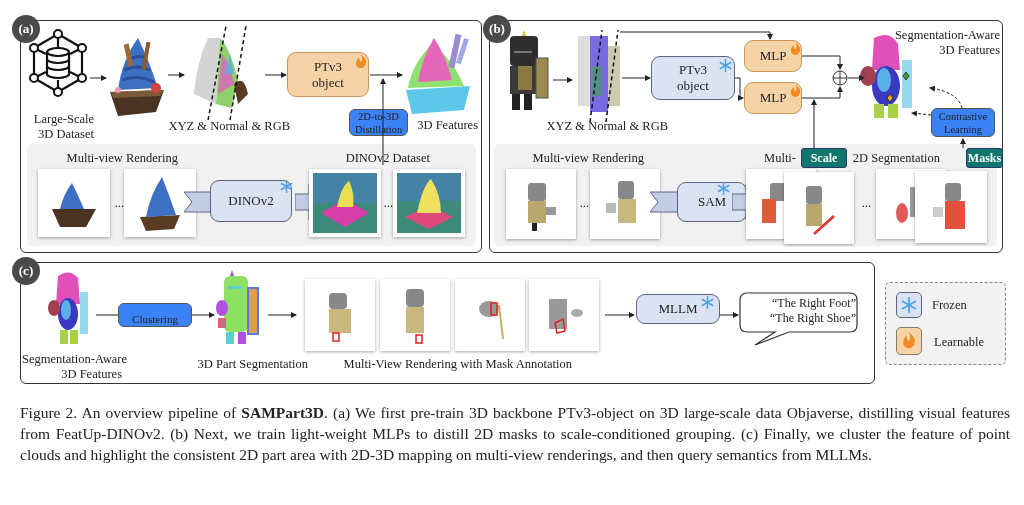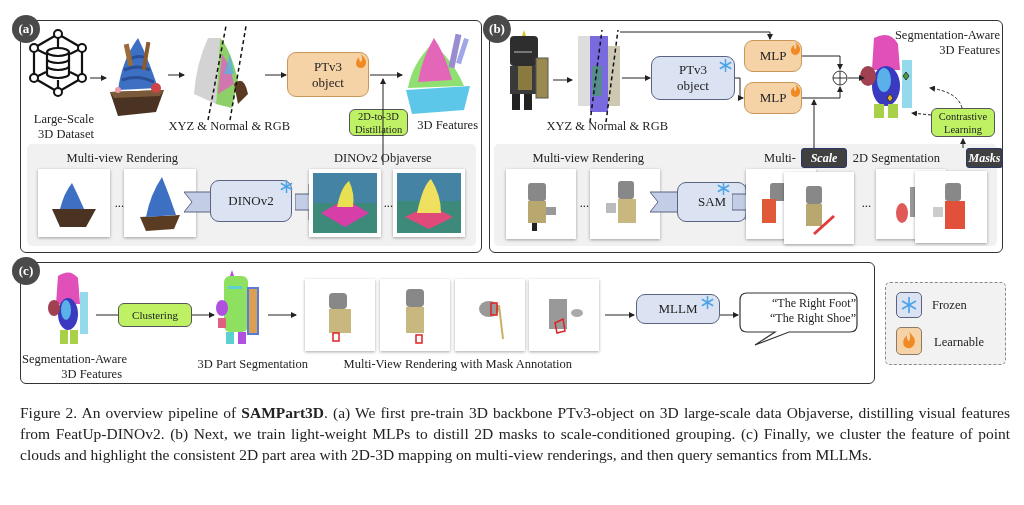--- a/index.html
+++ b/index.html
@@ -9,24 +9,24 @@
   .abs { position: absolute; }
   .panel { position: absolute; border: 1.5px solid #333; border-radius: 6px; background: #fff; }
   .inner { position: absolute; background: #f1f1f1; border-radius: 5px; }
   .badge { position: absolute; width: 28px; height: 28px; border-radius: 50%; background: #4a4a4a;
            color: #fff; font-weight: bold; font-size: 13px; display: flex; align-items: center; justify-content: center; }
   .lbl { position: absolute; font-size: 12.5px; text-align: right; line-height: 15px; white-space: nowrap; }
   .box { position: absolute; border-radius: 9px; display: flex; align-items: center; justify-content: center;
          text-align: center; font-size: 13px; line-height: 16px; }
   .orange { background: #f6d3a6; border: 1.5px solid #c89659; }
   .blue { background: #dbe3f3; border: 1.5px solid #5a6480; }
-  .white-box { background: #bef264; border: 1.2px solid #555; border-radius: 6px; font-size: 10.5px; line-height: 13px; }
+  .white-box { background: #3b82f6; border: 1.2px solid #555; border-radius: 6px; font-size: 10.5px; line-height: 13px; }
   .thumb { position: absolute; background: #fff; box-shadow: 0 1px 3px rgba(0,0,0,0.35); }
-  .tag { position: absolute; background: #404040; color: #fff; font-weight: bold; font-size: 12px;
-         border-radius: 3px; display: flex; align-items: center; justify-content: center; border: 1px solid #2a3766; font-style: italic; }
+  .tag { position: absolute; background: #0f766e; color: #fff; font-weight: bold; font-size: 12px;
+         border-radius: 3px; display: flex; align-items: center; justify-content: center; border: 1px solid #2a3766; }
   .icon { position: absolute; }
   .caption { position: absolute; left: 20px; top: 402px; width: 990px; font-size: 15.5px; line-height: 21px; text-align: justify; }
   .caption b { font-weight: bold; }
   svg.overlay { position: absolute; left: 0; top: 0; pointer-events: none; }
 </style>
 </head>
 <body>
 
 <div class="panel" style="left:20px;top:20px;width:462px;height:233px;"></div>
 <div class="inner" style="left:27px;top:144px;width:449px;height:102px;"></div>
@@ -131,21 +131,21 @@
 <svg class="icon" style="left:280px;top:180px;" width="13" height="13" viewBox="0 0 14 14">
     <g stroke="#4aa3e8" stroke-width="1.6">
       <line x1="7" y1="0" x2="7" y2="14"></line>
       <line x1="0.9" y1="3.5" x2="13.1" y2="10.5"></line>
       <line x1="0.9" y1="10.5" x2="13.1" y2="3.5"></line>
     </g>
   </svg>
 <svg class="icon" style="left:295px;top:182px;" width="28" height="40" viewBox="0 0 28 40">
     <polygon points="0,12 14,12 14,2 28,20 14,38 14,28 0,28" fill="#c3cde6" stroke="#5a6480" stroke-width="1"></polygon>
   </svg>
-<div class="lbl" style="left:334px;top:151px;width:96px;">DINOv2 Objaverse</div>
+<div class="lbl" style="left:334px;top:151px;width:96px;">DINOv2 Dataset</div>
 <div class="thumb" style="left:309px;top:169px;width:72px;height:68px;">
   <svg width="72" height="68" viewBox="0 0 72 68">
       <rect x="4" y="4" width="64" height="60" fill="#3d8a7a"></rect>
       <rect x="4" y="4" width="64" height="30" fill="#4a7fbf" opacity="0.6"></rect>
       <polygon points="12,44 36,30 60,44 36,58" fill="#d63ea8"></polygon>
       <path d="M28,38 Q32,18 40,12 Q46,24 44,38Z" fill="#e8e050"></path>
     </svg>
 </div>
 <div class="lbl" style="left:381px;top:196px;width:12px;">...</div>
 <div class="thumb" style="left:393px;top:169px;width:72px;height:68px;">
@@ -315,21 +315,21 @@
   <ellipse cx="6" cy="40" rx="6" ry="8" fill="#a04050"></ellipse>
   <rect x="32" y="24" width="8" height="42" fill="#7ad0e8" opacity="0.8"></rect>
   <rect x="12" y="62" width="8" height="14" fill="#a8d048"></rect>
     <rect x="22" y="62" width="8" height="14" fill="#a8d048"></rect>
 </svg>
 <div class="lbl" style="left:22px;top:352px;width:100px;">
   <div>Segmentation-Aware</div>
   <div>3D Features</div>
 </div>
 
-<div class="box white-box" style="left:118px;top:303px;width:74px;height:24px;font-size:11px;">
+<div class="box white-box" style="left:118px;top:303px;width:74px;height:24px;font-size:11px;align-items:flex-end;">
     <span>Clustering</span>
   </div>
 
 <svg class="icon" style="left:212px;top:268px;" width="56" height="84" viewBox="0 0 56 84">
   <polygon points="20,2 22,8 18,8" fill="#b050e0"></polygon>
   <rect x="12" y="8" width="24" height="56" rx="6" fill="#8ee060"></rect>
   <rect x="16" y="18" width="14" height="3" fill="#5ad0d0"></rect>
   <rect x="36" y="20" width="10" height="46" fill="#d8a050" stroke="#5a7ae0" stroke-width="2"></rect>
   <ellipse cx="10" cy="40" rx="6" ry="8" fill="#b050e0"></ellipse>
   <rect x="6" y="50" width="8" height="10" fill="#e06080"></rect>

